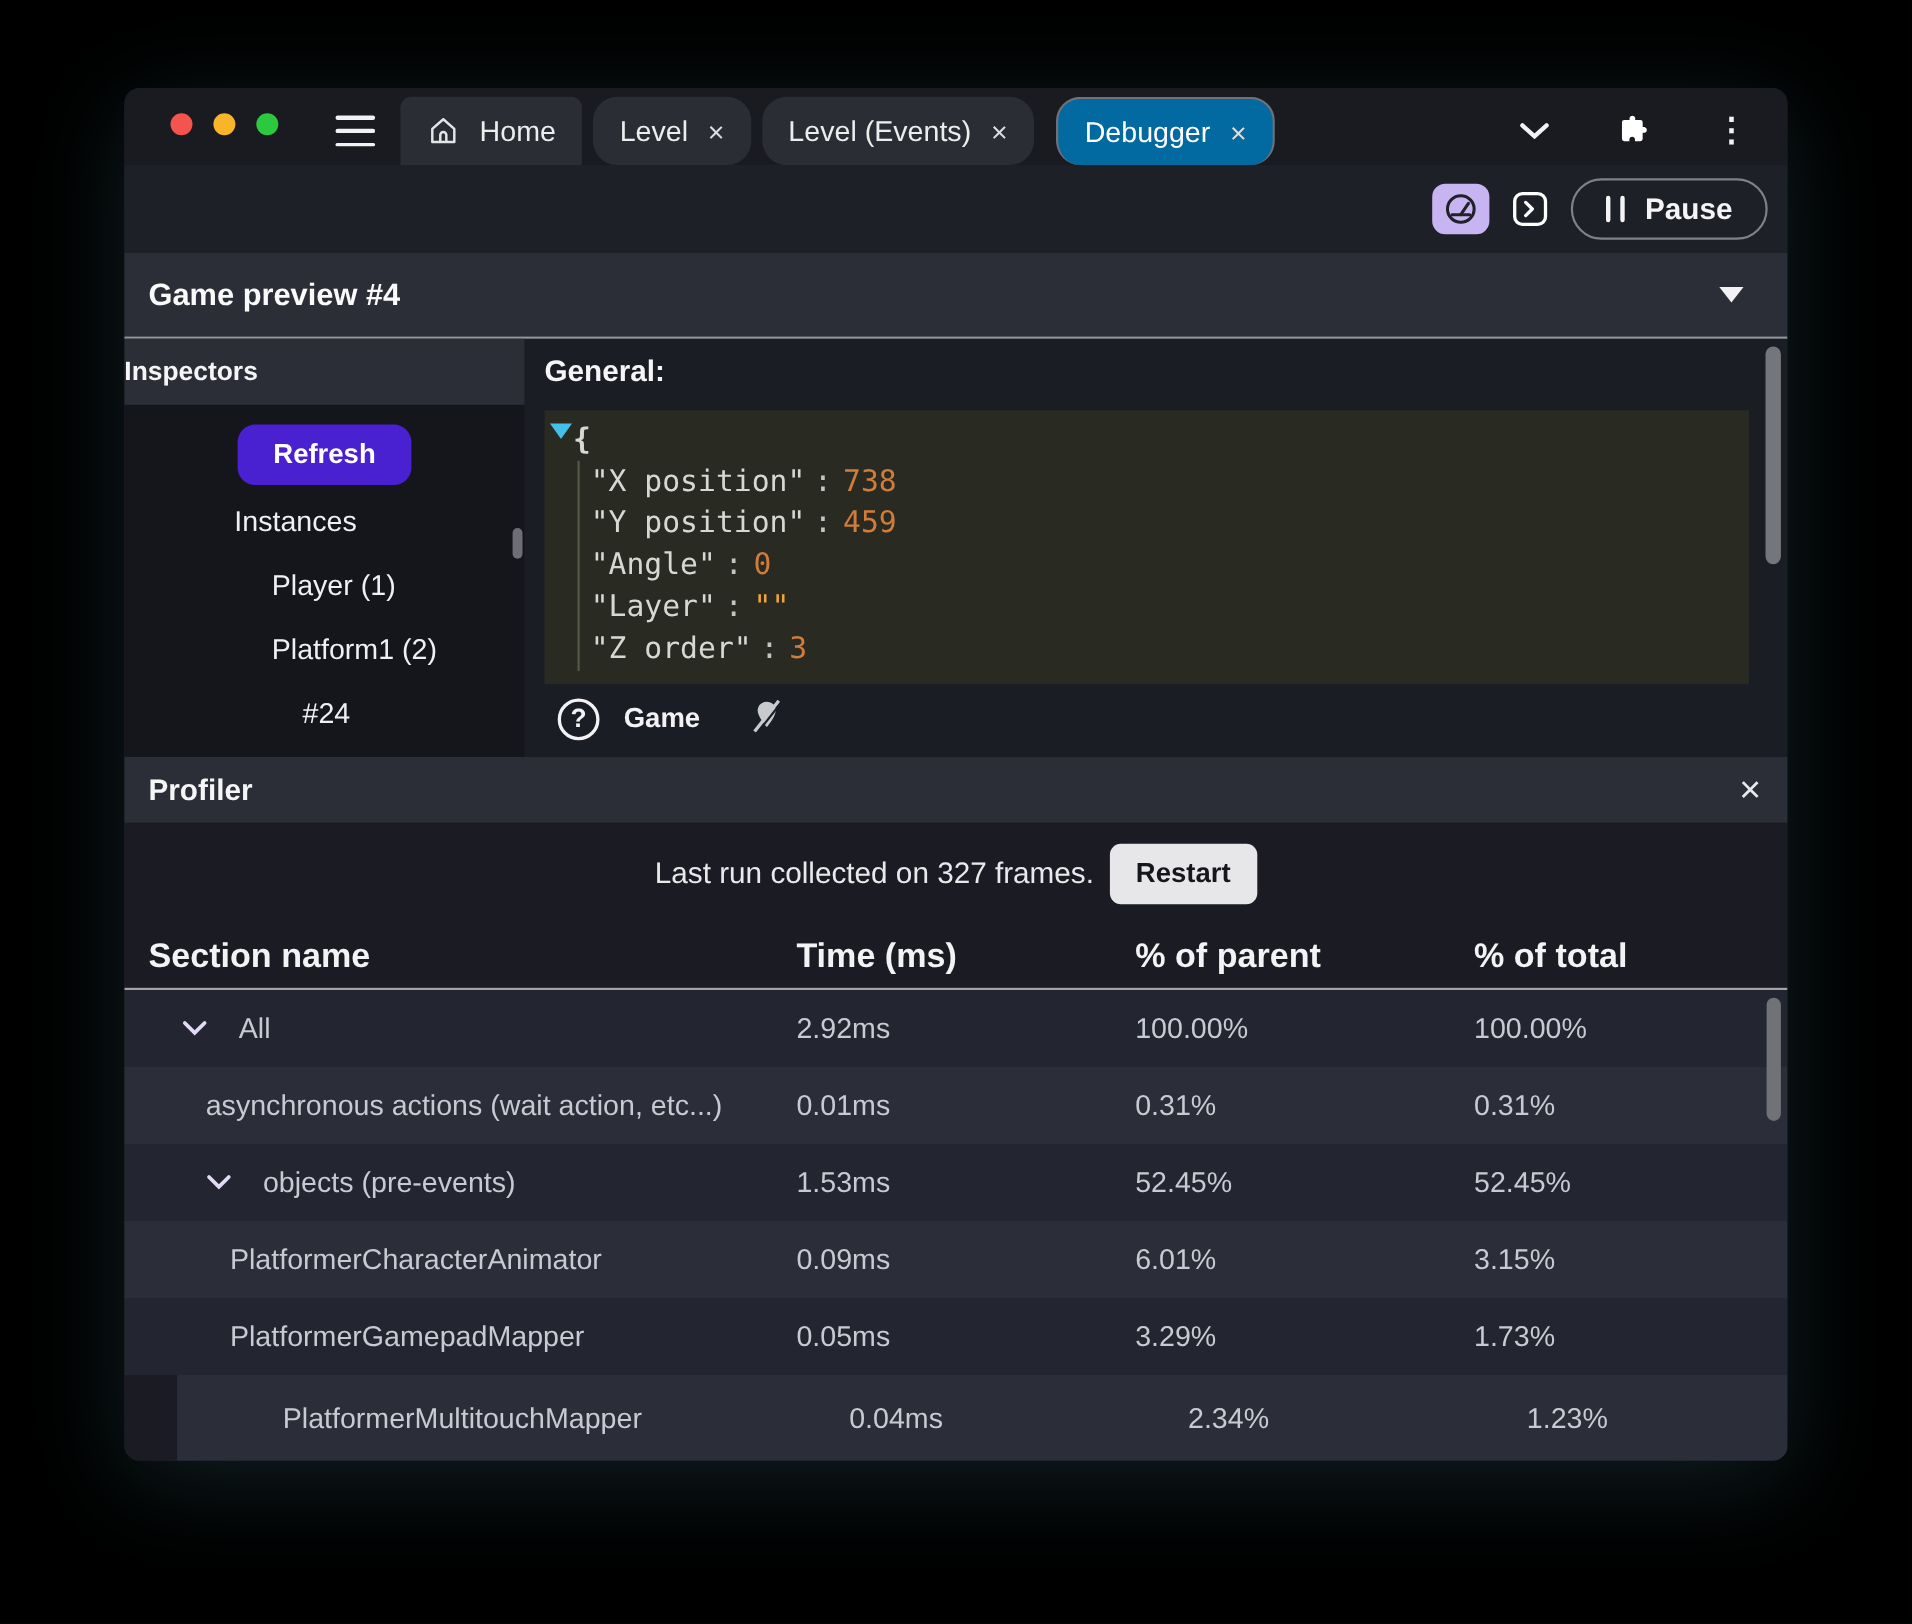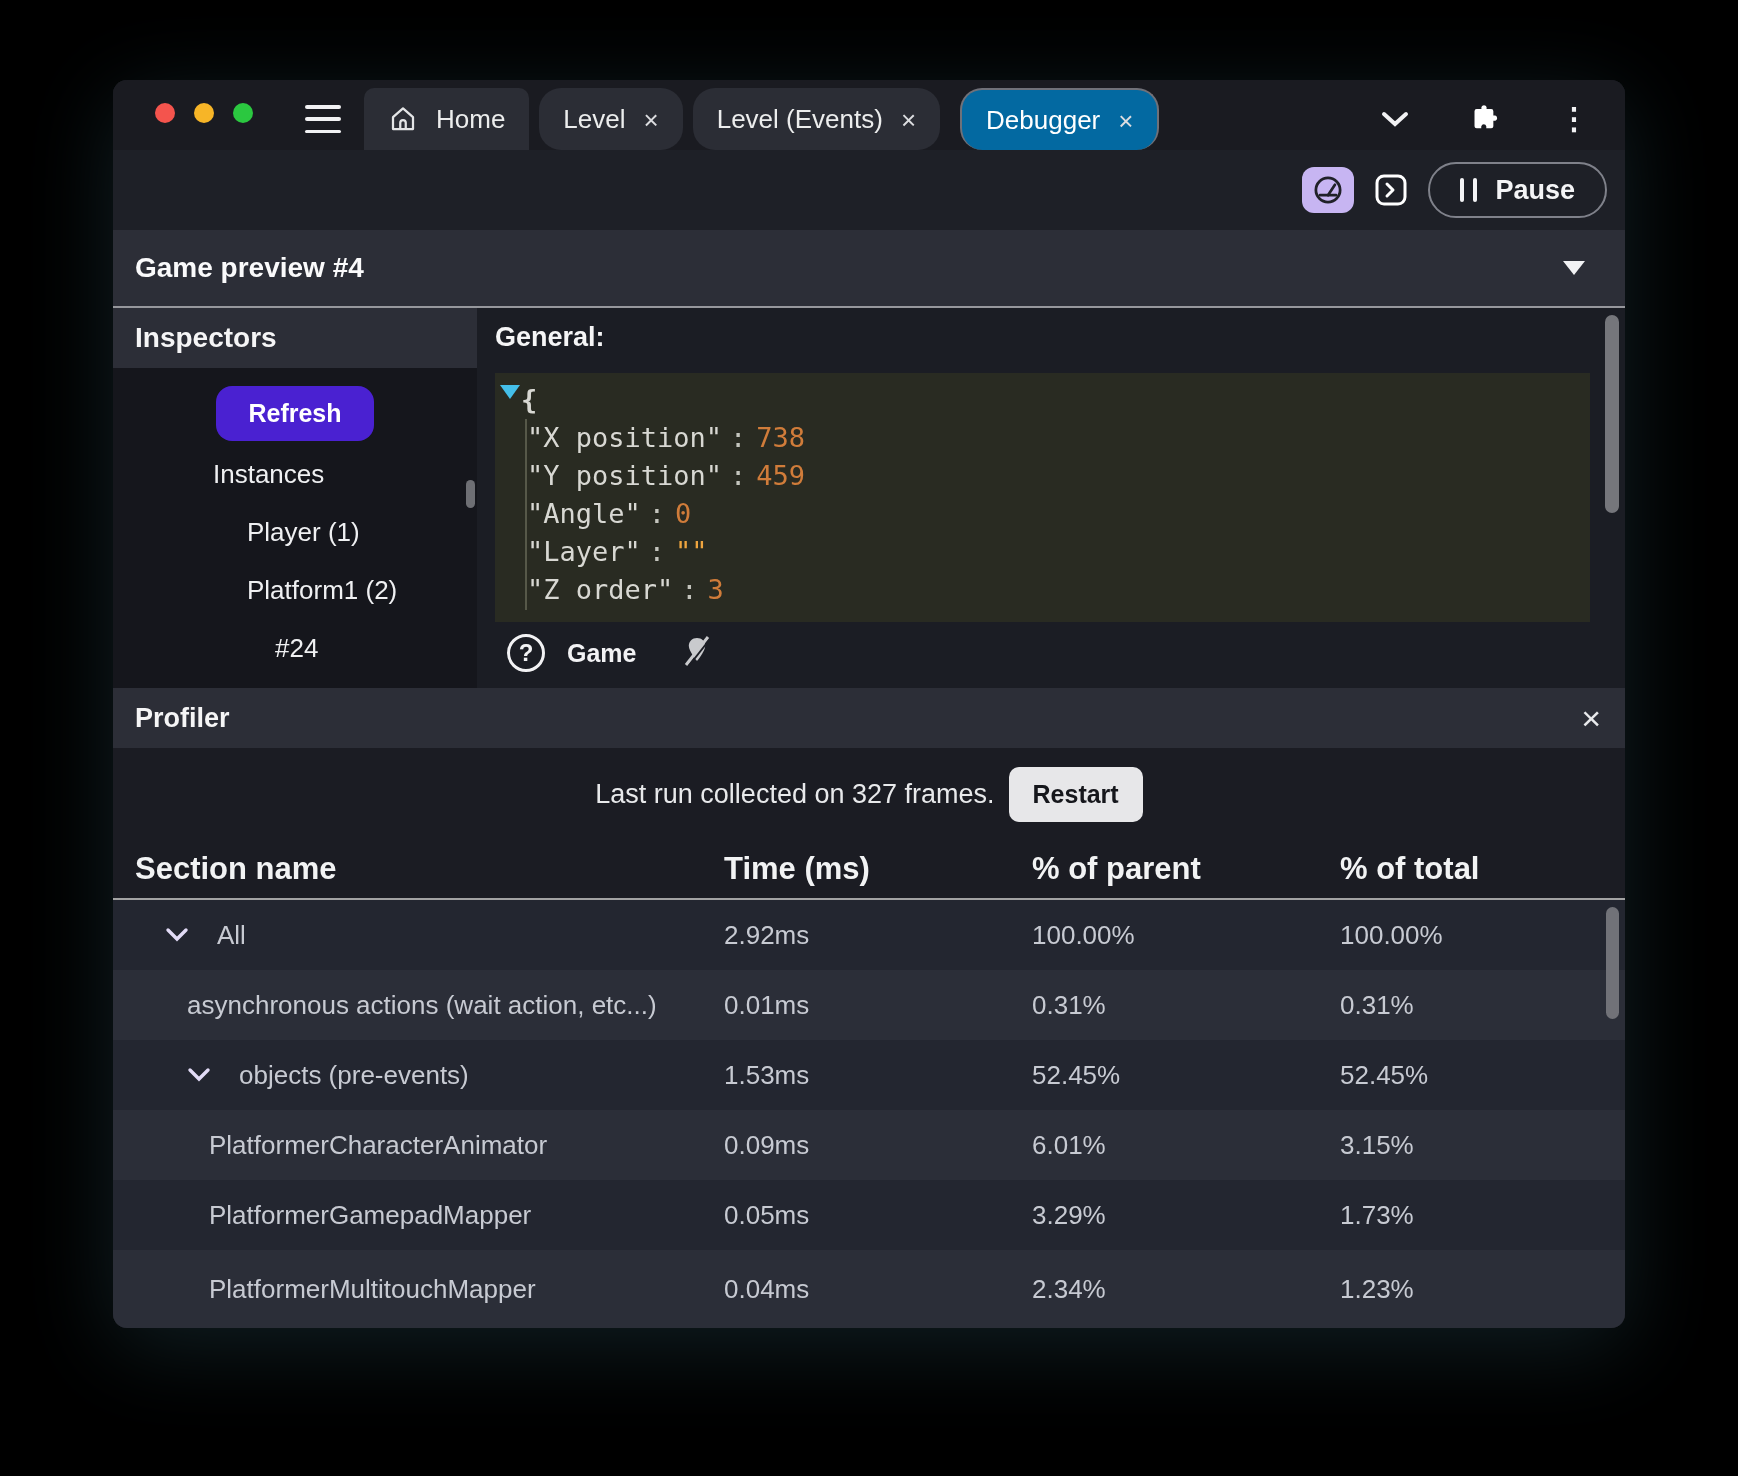--- a/index.html
+++ b/index.html
@@ -45,40 +45,40 @@
   
   .preview-header { height:78px; flex:0 0 auto; background:#2c2e37;
     border-bottom:2px solid #96979c; display:flex; align-items:center; padding:0 40px 0 22px; }
   .preview-title { color:#fafafb; font-size:28px; font-weight:bold; flex:1; }
   .caret-down { width:0; height:0; border-left:11px solid transparent;
     border-right:11px solid transparent; border-top:14px solid #f2f2f4; cursor:pointer; }
 
   
   .main-split { height:380px; flex:0 0 auto; display:flex; }
   .inspectors { width:364px; flex:0 0 auto; background:#15161c; display:flex; flex-direction:column; position:relative; }
-  .inspectors-header { height:60px; background:#2c2e37; display:flex; align-items:center; padding-left:22px;
-    color:#f5f5f6; font-size:28px; font-weight:bold; flex:0 0 auto; }
+  .inspectors-header { height:60px; background:#2c2e37; display:flex; align-items:center; 
+    color:#f5f5f6; font-size:24px; font-weight:bold; flex:0 0 auto; }
   .refresh-btn { margin:18px auto 4px auto; background:#4a21d1; color:#fff; font-size:25px; font-weight:bold;
     border:none; border-radius:16px; padding:13px 32px; cursor:pointer; display:block; }
   .tree-item { height:58px; display:flex; align-items:center; color:#eff0f2; font-size:26px; cursor:pointer; }
   .tree-item.lvl0 { padding-left:100px; }
   .tree-item.lvl1 { padding-left:134px; }
   .tree-item.lvl2 { padding-left:162px; }
   .ins-scroll { position:absolute; right:2px; top:172px; width:9px; height:28px; border-radius:5px; background:#6e6f74; }
 
   .general { flex:1; background:#1b1d24; position:relative; padding:14px 0 0 18px; }
   .general-title { color:#f5f5f6; font-size:27px; font-weight:bold; }
   .code-panel { position:absolute; left:18px; top:65px; width:1095px; height:249px;
     background:#292b22; font-family:"DejaVu Sans Mono","Liberation Mono",monospace;
     font-size:27px; color:#d8d8d3; padding:8px 0 0 0; }
   .code-guide { position:absolute; left:30px; top:46px; bottom:12px; width:2px; background:#565849; }
   .expander-triangle { position:absolute; left:5px; top:12px; width:0; height:0;
     border-left:10px solid transparent; border-right:10px solid transparent;
     border-top:14px solid #44bfe9; cursor:pointer; }
-  .code-line { height:38px; line-height:38px; padding-left:32px; white-space:pre; }
+  .code-line { height:38px; line-height:38px; padding-left:42px; white-space:pre; }
   .code-line.brace { padding-left:26px; font-weight:bold; }
   .code-line .k::before, .code-line .k::after { content:'"'; }
   .code-line .sep { margin:0 10px 0 8px; color:#c4c5be; }
   .code-line .num { color:#d07c3a; }
   .code-line .str { color:#efa53f; }
   .help-row { position:absolute; left:30px; top:326px; display:flex; align-items:center; gap:22px; }
   .help-circle { width:38px; height:38px; border:3px solid #f2f2f4; border-radius:50%;
     color:#f2f2f4; font-size:24px; font-weight:bold; display:flex; align-items:center; justify-content:center; cursor:pointer; }
   .help-label { color:#f2f2f4; font-size:25px; font-weight:bold; }
   .pin-off { margin-left:24px; cursor:pointer; }
@@ -92,21 +92,21 @@
   .profiler-body { flex:1; background:#1b1c23; position:relative; display:flex; flex-direction:column; }
   .status-row { height:92px; flex:0 0 auto; display:flex; align-items:center; justify-content:center; gap:14px; }
   .status-text { color:#e8e9eb; font-size:27px; }
   .restart-btn { background:#e7e7e9; color:#16171c; font-size:25px; font-weight:bold; border:none;
     border-radius:10px; padding:13px 24px; cursor:pointer; }
   .pgrid { display:grid; grid-template-columns:611px 308px 308px 1fr; align-items:center; }
   .phead { height:58px; flex:0 0 auto; color:#f2f3f4; font-size:31px; font-weight:bold; }
   .phead .col0 { padding-left:22px; }
   .prows { flex:1; display:flex; flex-direction:column; border-top:2px solid #a3a3a3; }
   .prow { height:70px; flex:0 0 auto; color:#c7cad2; font-size:26px; }
-  .prow:last-child { flex:1; }
+  .prow:last-child { flex:1;margin-left:48px; }
   .prow:nth-child(odd) { background:#232630; }
   .prow:nth-child(even) { background:#2b2e38; }
   .pname { display:flex; align-items:center; }
   .pname.lvl0 { padding-left:52px; }
   .pname.lvl1 { padding-left:74px; }
   .pname.lvl2 { padding-left:96px; }
   .row-chevron { width:26px; margin-right:26px; display:flex; align-items:center; cursor:pointer; }
   .tbl-scroll { position:absolute; right:6px; top:159px; width:13px; height:112px; border-radius:7px; background:#717278; }
 </style>
 </head>

